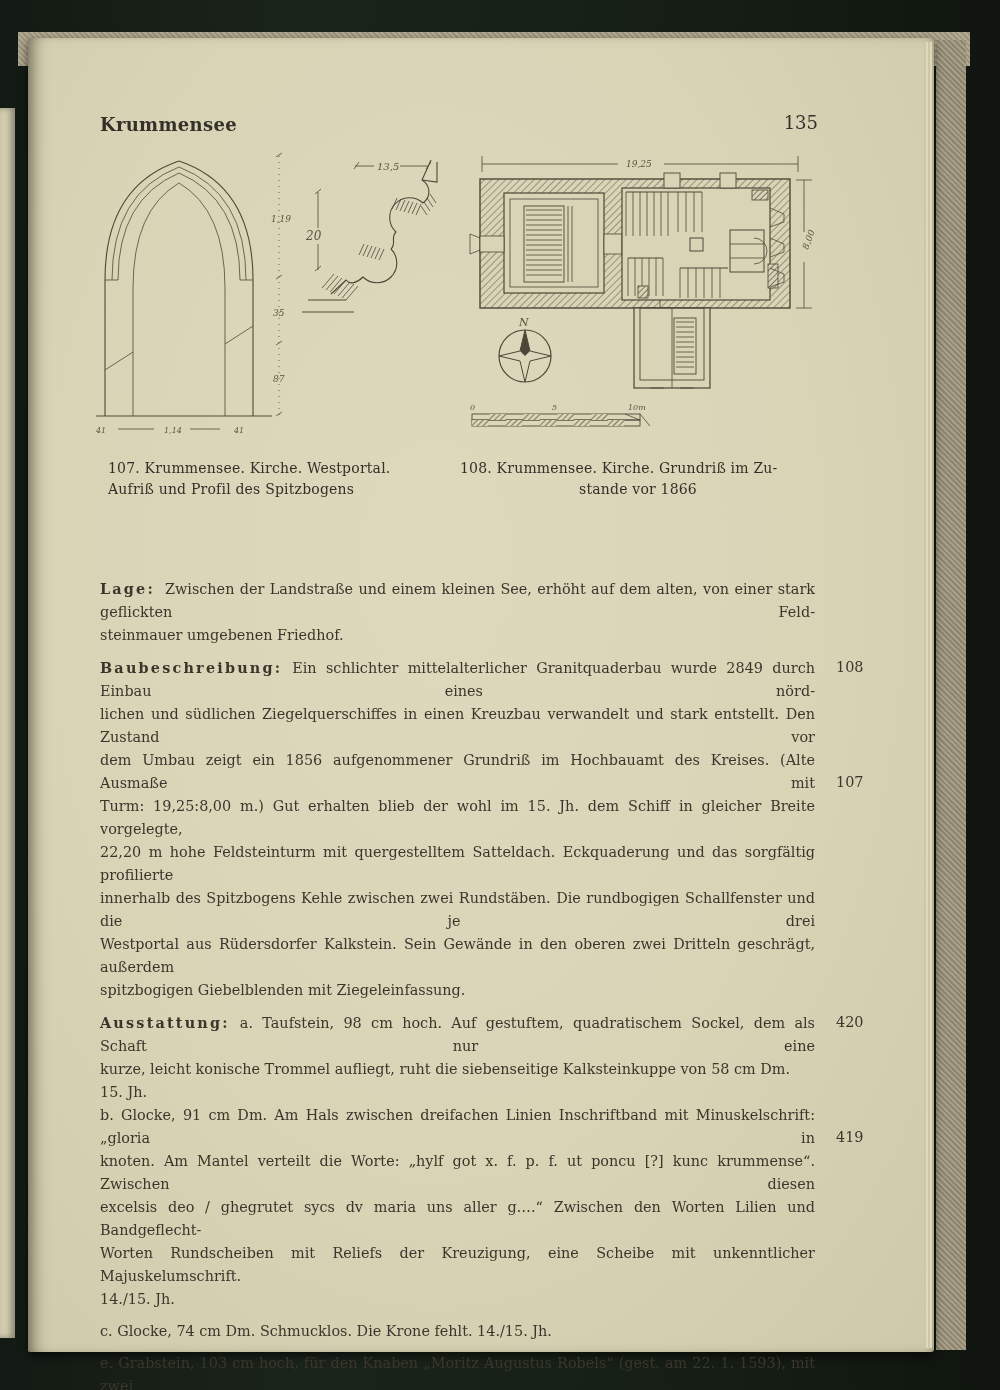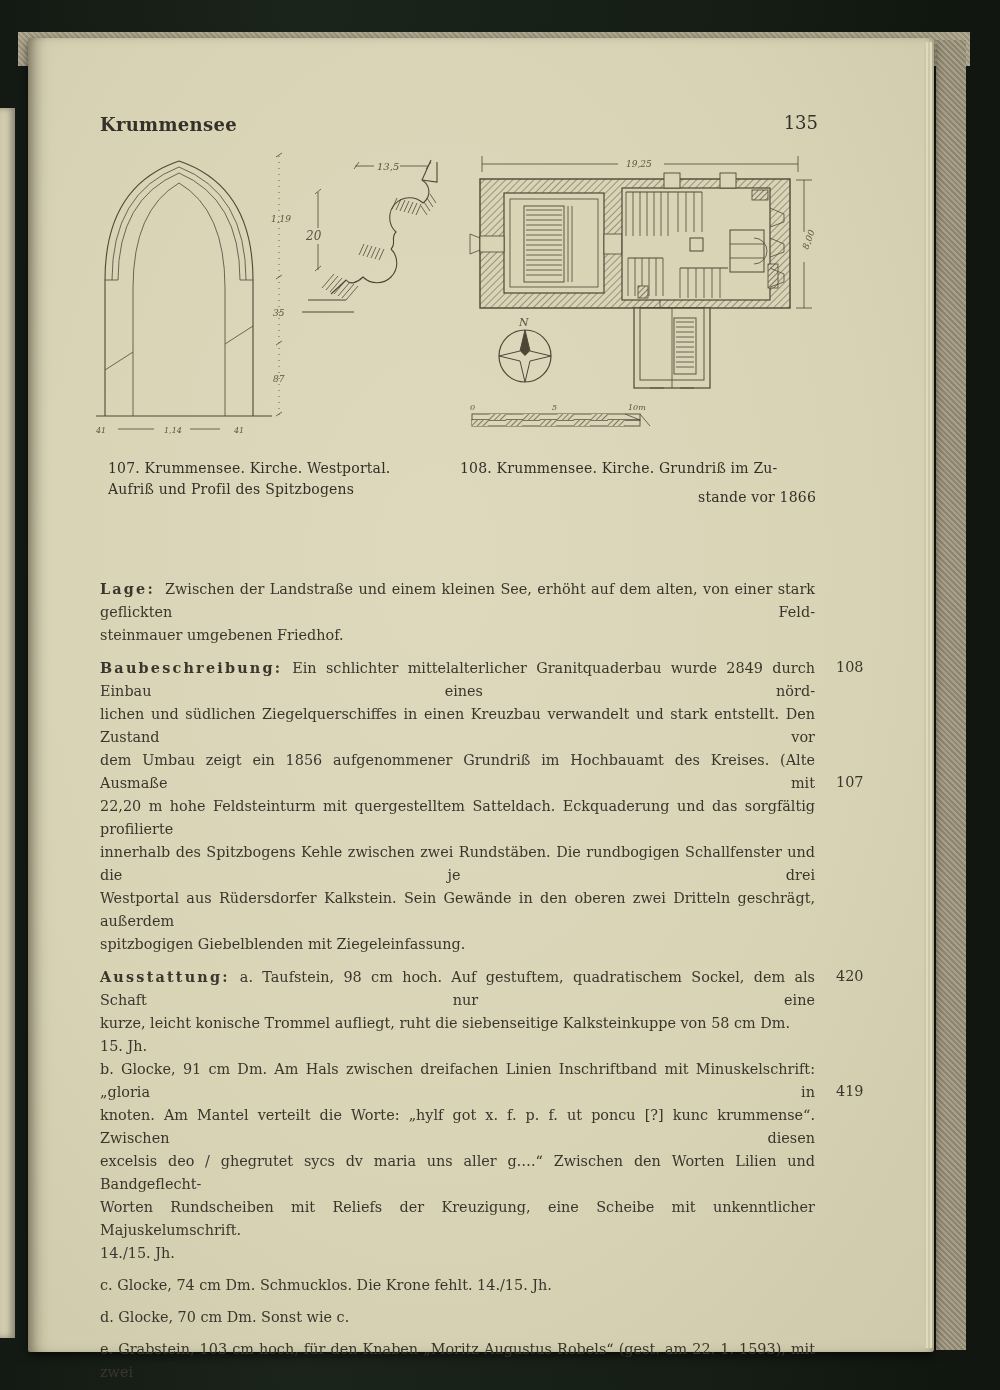--- a/index.html
+++ b/index.html
@@ -25,21 +25,21 @@
   .running-title{position:absolute;left:0;top:0;font-weight:bold;font-size:18px;letter-spacing:.3px;color:#34302a;text-align:center;}
   .page-num{position:absolute;right:0;top:-2px;font-weight:normal;font-size:18px;color:#34302a;}
   
   .fig{position:absolute;}
   .fig svg{display:block;}
   .drawline{stroke:#4e4738;fill:none;stroke-width:1.1;}
   .thin{stroke-width:.8;}
   .dimtext{font-family:"DejaVu Serif",serif;font-style:italic;fill:#5c5441;}
   .caption{position:absolute;font-size:14px;color:#332f28;line-height:21px;letter-spacing:.2px;}
   .caption .c2{display:block;}
-  .caption-right .c2{text-align:right;margin-top:8px;}
+  .caption-right .c2{text-align:center;}
   
   .textcol{position:absolute;left:72px;top:539px;width:715px;font-size:14.4px;
     line-height:23px;color:#3a362c;}
   .para{position:relative;margin:0 0 9px 0;}
   .jline{text-align:justify;text-align-last:justify;}
   .nline{text-align:left;}
   .lead{letter-spacing:2.2px;font-weight:bold;}
   .rest{margin-left:10px;}
   .margin-ref{position:absolute;left:736px;width:44px;text-align:left;color:#3a362c;}
 </style>
@@ -230,20 +230,21 @@
         <div class="jline"><span class="lead">Lage:</span><span class="rest">Zwischen der Landstraße und einem kleinen See, erhöht auf dem alten, von einer stark geflickten Feld-</span></div>
         <div class="nline">steinmauer umgebenen Friedhof.</div>
       </div>
 
       <div class="para">
         <span class="margin-ref" style="top:0;">108</span>
         <span class="margin-ref" style="top:115px;">107</span>
         <div class="jline"><span class="lead">Baubeschreibung:</span><span class="rest">Ein schlichter mittelalterlicher Granitquaderbau wurde 2849 durch Einbau eines nörd-</span></div>
         <div class="jline">lichen und südlichen Ziegelquerschiffes in einen Kreuzbau verwandelt und stark entstellt. Den Zustand vor</div>
         <div class="jline">dem Umbau zeigt ein 1856 aufgenommener Grundriß im Hochbauamt des Kreises. (Alte Ausmaße mit</div>
+        <div class="jline">Turm: 19,25:8,00 m.) Gut erhalten blieb der wohl im 15. Jh. dem Schiff in gleicher Breite vorgelegte,</div>
         <div class="jline">22,20 m hohe Feldsteinturm mit quergestelltem Satteldach. Eckquaderung und das sorgfältig profilierte</div>
         <div class="jline">innerhalb des Spitzbogens Kehle zwischen zwei Rundstäben. Die rundbogigen Schallfenster und die je drei</div>
         <div class="jline">Westportal aus Rüdersdorfer Kalkstein. Sein Gewände in den oberen zwei Dritteln geschrägt, außerdem</div>
         <div class="nline">spitzbogigen Giebelblenden mit Ziegeleinfassung.</div>
       </div>
 
       <div class="para">
         <span class="margin-ref" style="top:0;">420</span>
         <span class="margin-ref" style="top:115px;">419</span>
         <div class="jline"><span class="lead">Ausstattung:</span><span class="rest">a. Taufstein, 98 cm hoch. Auf gestuftem, quadratischem Sockel, dem als Schaft nur eine</span></div>
@@ -252,23 +253,20 @@
         <div class="jline">knoten. Am Mantel verteilt die Worte: „hylf got x. f. p. f. ut poncu [?] kunc krummense“. Zwischen diesen</div>
         <div class="jline">excelsis deo / ghegrutet sycs dv maria uns aller g….“ Zwischen den Worten Lilien und Bandgeflecht-</div>
         <div class="jline">Worten Rundscheiben mit Reliefs der Kreuzigung, eine Scheibe mit unkenntlicher Majuskelumschrift.</div>
         <div class="nline">14./15. Jh.</div>
       </div>
 
       <div class="para">
         <div class="nline">c. Glocke, 74 cm Dm. Schmucklos. Die Krone fehlt. 14./15. Jh.</div>
       </div>
 
-      <div class="para">
-        <div class="nline">d. Glocke, 70 cm Dm. Sonst wie c.</div>
-      </div>
 
       <div class="para">
         <div class="jline">e. Grabstein, 103 cm hoch, für den Knaben „Moritz Augustus Robels“ (gest. am 22. 1. 1593), mit zwei</div>
 
       </div>
 
     </div>
   </div>
 </div>
 

